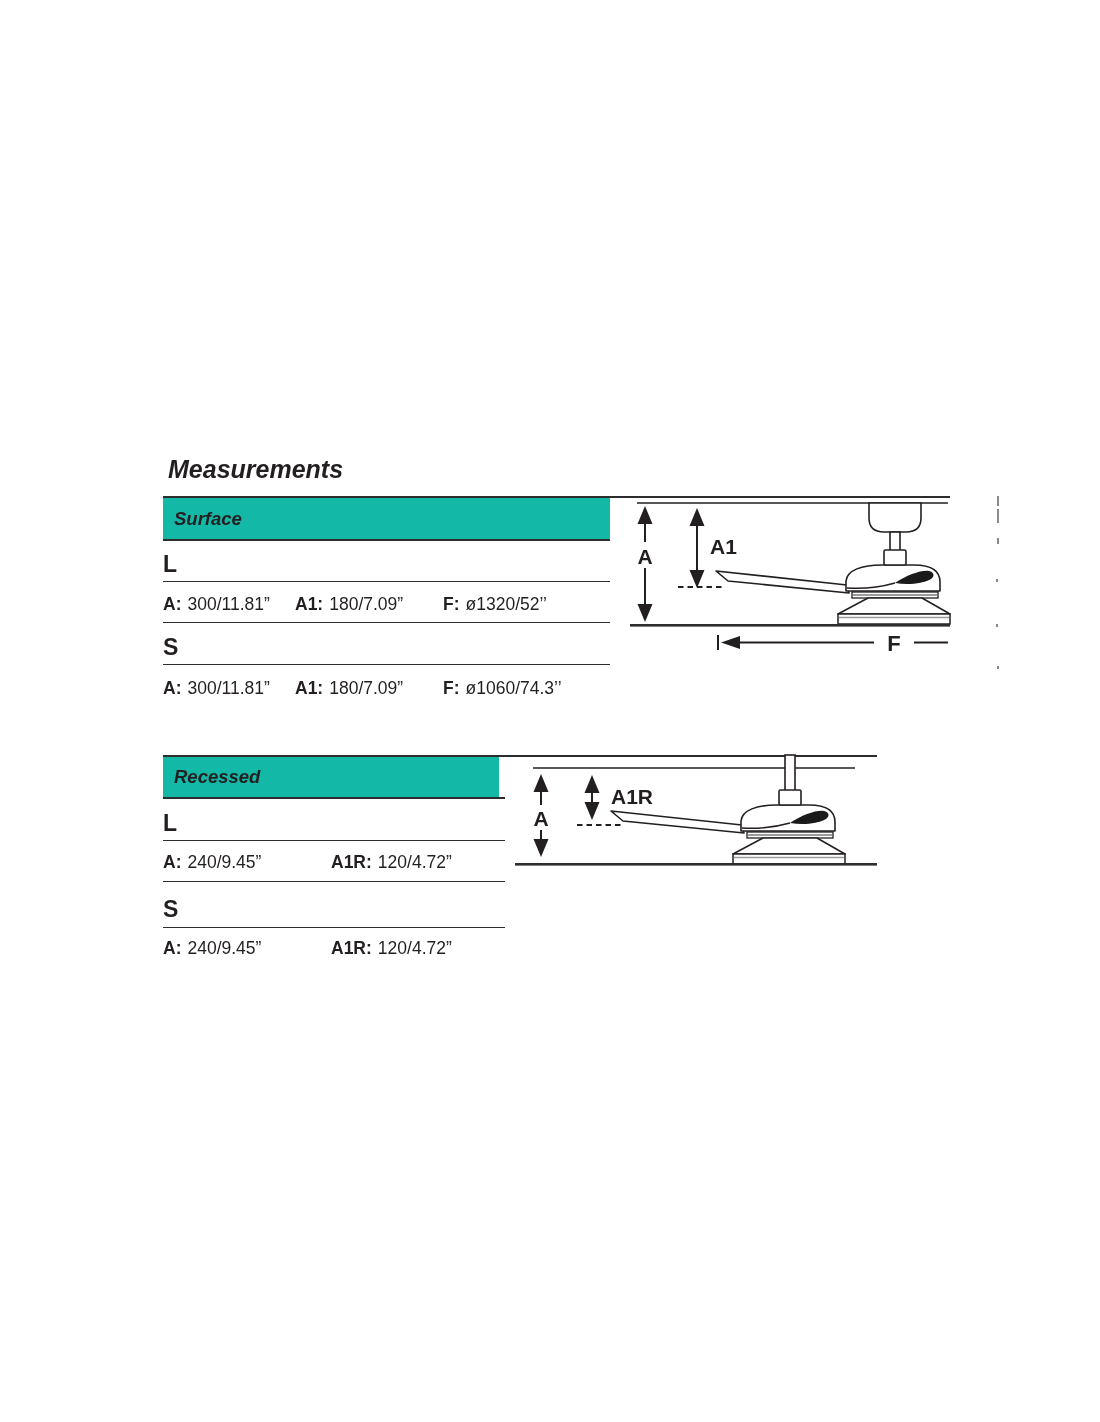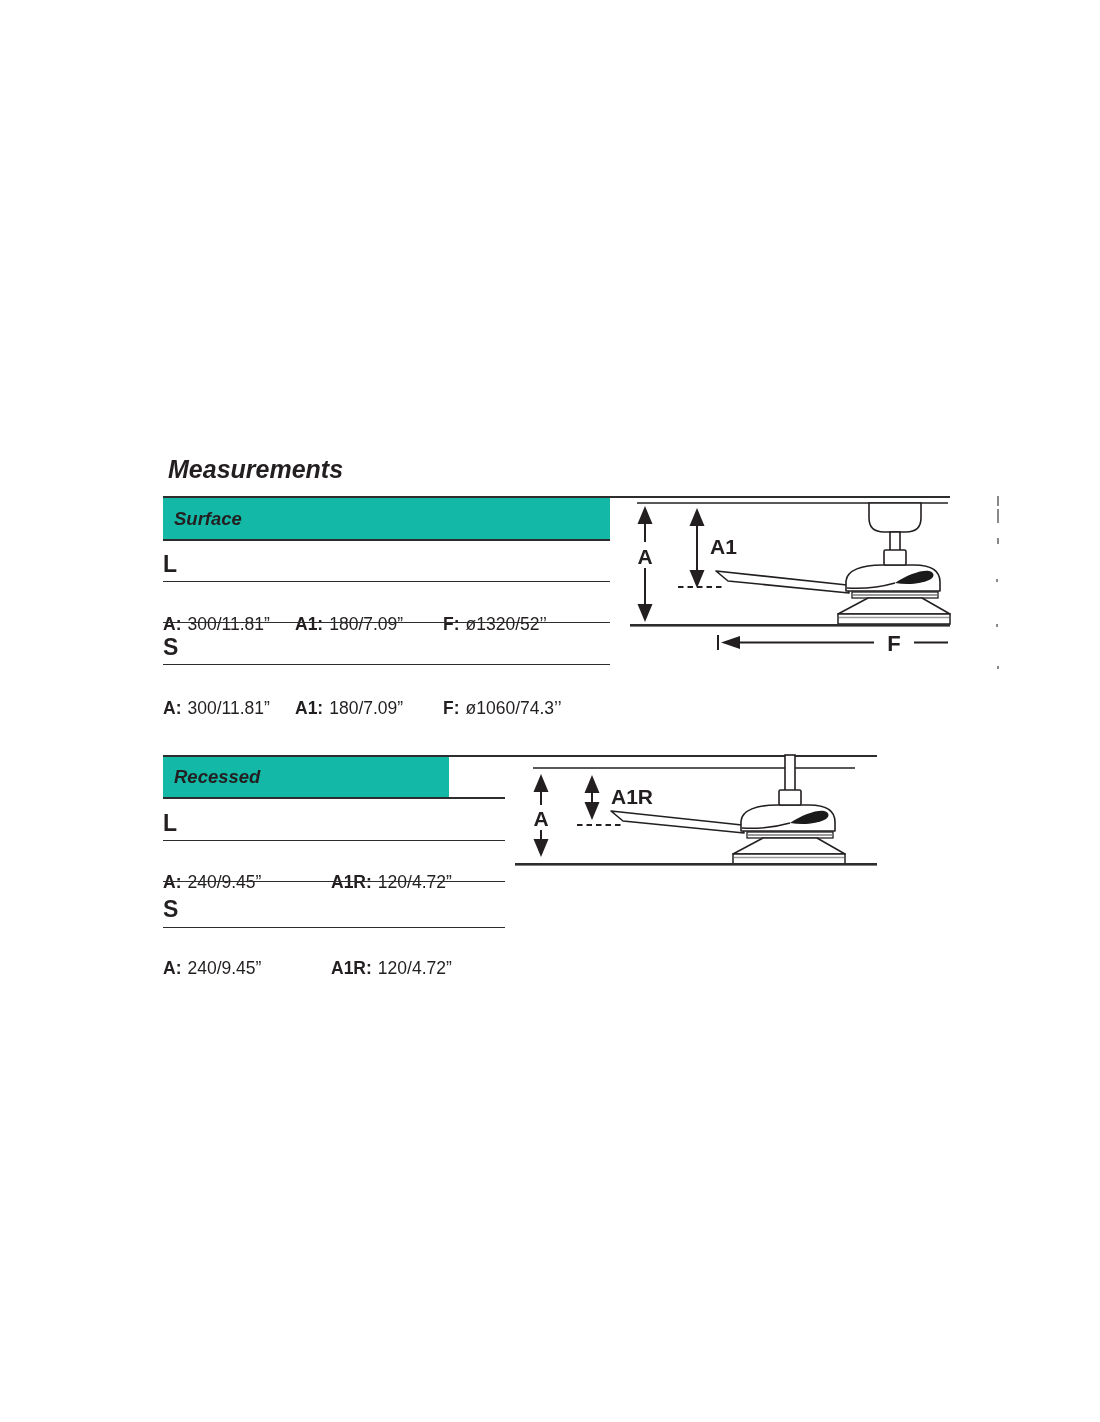--- a/index.html
+++ b/index.html
@@ -4,21 +4,21 @@
 <style>
   html,body{margin:0;padding:0;background:#ffffff;}
   .page{position:relative;width:1100px;height:1422px;background:#fff;overflow:hidden;
         font-family:"Liberation Sans", sans-serif;color:#231f20;padding-left:12px;}
   .abs{position:absolute;}
   .rule{position:absolute;background:#2d2d2d;}
   .title{position:absolute;left:168px;top:455px;font-size:25px;font-weight:bold;font-style:italic;}
   .band{position:absolute;background:#14b8a6;display:flex;align-items:center;padding-left:11px;box-sizing:border-box;}
   .band span{font-size:18.5px;font-weight:bold;font-style:italic;}
   .size{position:absolute;font-size:23px;font-weight:bold;line-height:1;}
-  .specs{position:absolute;height:22px;font-size:17.5px;margin-top:20px;}
+  .specs{position:absolute;height:22px;font-size:17.5px;}
   .specs .cell{position:absolute;top:0;white-space:nowrap;}
   .specs b{font-weight:bold;margin-right:6px;}
   svg text{font-family:"Liberation Sans", sans-serif;font-weight:bold;fill:#231f20;}
   .artifact{position:absolute;background:#4a4a4a;opacity:.65;}
 </style>
 </head>
 <body>
 
 <div class="page">
 
@@ -96,21 +96,21 @@
       <line x1="108" y1="149" x2="108" y2="164" stroke="#231f20" stroke-width="2"></line>
       <path d="M111,156.5 L130,150 L130,163 Z" fill="#231f20"></path>
       <line x1="129" y1="156.5" x2="264" y2="156.5" stroke="#231f20" stroke-width="2"></line>
       <text x="284" y="165" font-size="22" text-anchor="middle">F</text>
       <line x1="304" y1="156.5" x2="338" y2="156.5" stroke="#231f20" stroke-width="2"></line>
     </g>
   </svg>
 
   <div class="rule" style="left:163px;top:755px;width:714px;height:2px"></div>
 
-  <div class="band" style="left:163px;top:757px;width:286px;height:40px">
+  <div class="band" style="left:163px;top:757px;width:336px;height:40px">
     <span>Recessed</span>
   </div>
   <div class="rule" style="left:163px;top:797px;width:342px;height:1.5px"></div>
 
   <div class="size" style="left:163px;top:812px">L</div>
   <div class="rule" style="left:163px;top:840px;width:342px;height:1px"></div>
 
   <div class="specs" style="left:163px;top:852px;width:342px">
     <span class="cell" style="left:0"><b>A:</b><span>240/9.45”</span></span>
     <span class="cell" style="left:168px"><b>A1R:</b><span>120/4.72”</span></span>

